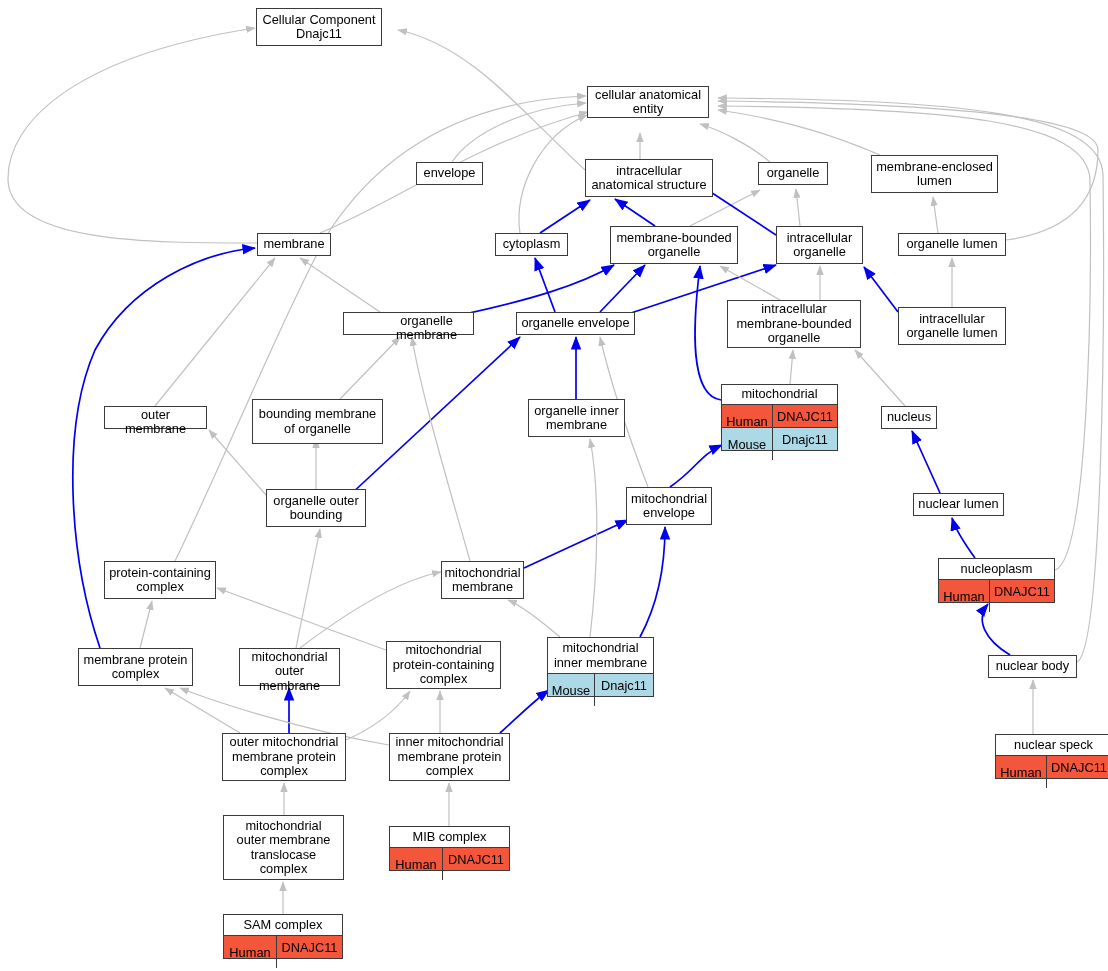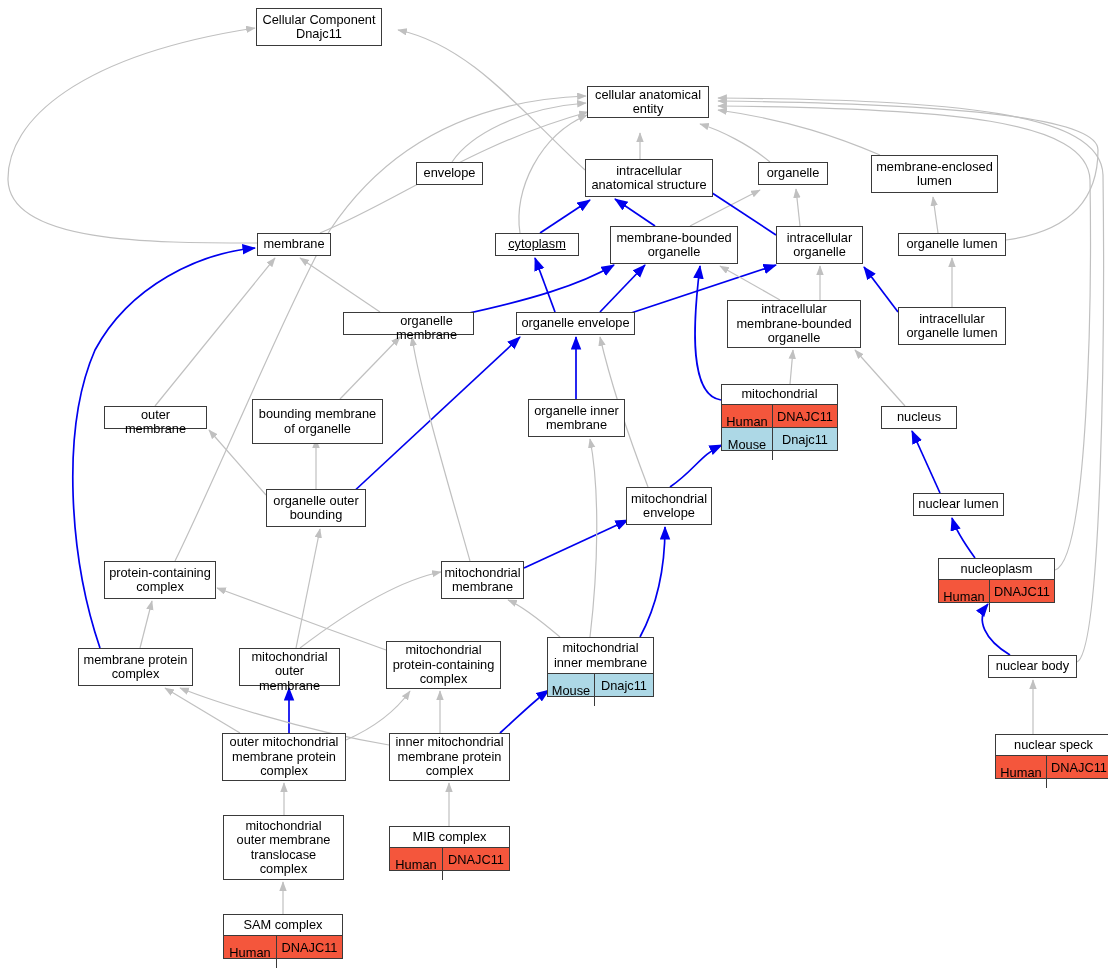--- a/index.html
+++ b/index.html
@@ -115,21 +115,21 @@
       <div class="node" style="left: 758px; top: 162px; width: 70px; height: 23px;">
         <div class="title">organelle</div>
       </div>
       <div class="node" style="left: 871px; top: 155px; width: 127px; height: 38px;">
         <div class="title">membrane-enclosed
 lumen</div>
       </div>
       <div class="node" style="left: 257px; top: 233px; width: 74px; height: 23px;">
         <div class="title">membrane</div>
       </div>
-      <div class="node" style="left: 495px; top: 233px; width: 84px; height: 23px; text-decoration: underline;">
+      <div class="node" style="left: 495px; top: 233px; width: 73px; height: 23px;">
         <div class="title">cytoplasm</div>
       </div>
       <div class="node" style="left: 610px; top: 226px; width: 128px; height: 38px;">
         <div class="title">membrane-bounded
 organelle</div>
       </div>
       <div class="node" style="left: 776px; top: 226px; width: 87px; height: 38px;">
         <div class="title">intracellular
 organelle</div>
       </div>
@@ -166,21 +166,21 @@
         <div class="title">mitochondrial</div>
         <div class="annrow human">
           <div class="sp" style="width: 51px;">Human</div>
           <div class="gene">DNAJC11</div>
         </div>
         <div class="annrow mouse">
           <div class="sp" style="width: 51px;">Mouse</div>
           <div class="gene">Dnajc11</div>
         </div>
       </div>
-      <div class="node" style="left: 881px; top: 406px; width: 76px; height: 23px;">
+      <div class="node" style="left: 881px; top: 406px; width: 56px; height: 23px;">
         <div class="title">nucleus</div>
       </div>
       <div class="node" style="left: 266px; top: 489px; width: 100px; height: 38px;">
         <div class="title">organelle outer
 bounding</div>
       </div>
       <div class="node" style="left: 626px; top: 487px; width: 86px; height: 38px;">
         <div class="title">mitochondrial
 envelope</div>
       </div>

